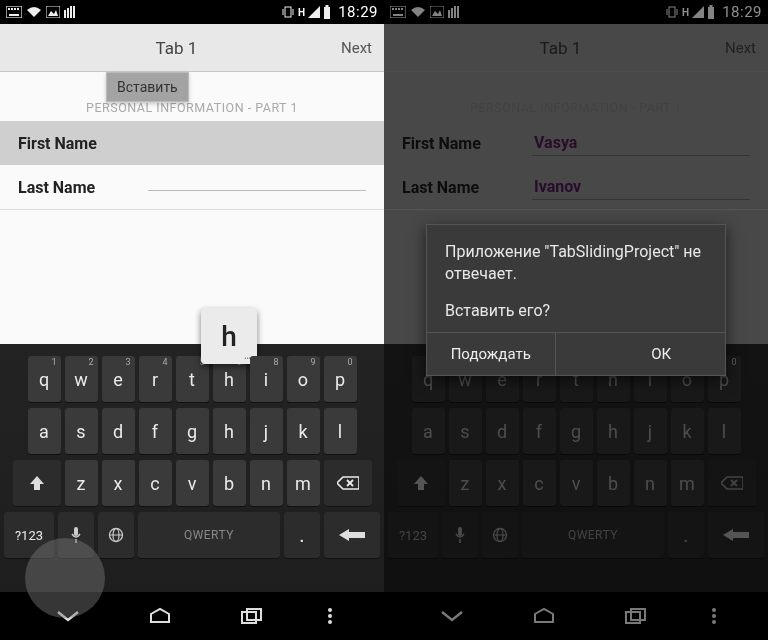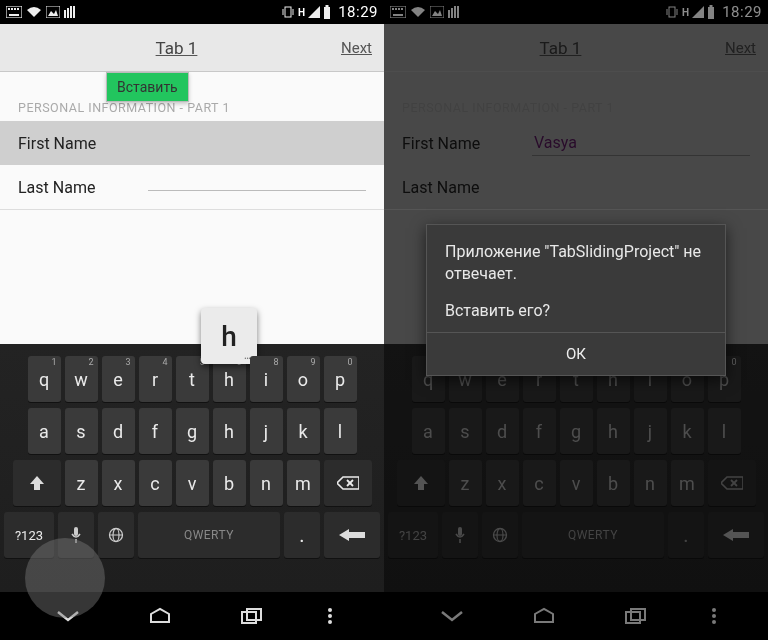--- a/index.html
+++ b/index.html
@@ -3,32 +3,32 @@
 <meta charset="utf-8">
 <style>
   * { box-sizing: border-box; margin: 0; padding: 0; font-family: Roboto, Arial, sans-serif; }
   body { width: 768px; height: 640px; display: flex; background: #000; overflow: hidden; }
   .phone { width: 384px; height: 640px; position: relative; display: flex; flex-direction: column; }
   .statusbar { height: 24px; background: #000; color: #fff; display: flex; align-items: center; padding: 0 6px; font-size: 12px; }
   .statusbar .left { display: flex; gap: 4px; align-items: center; }
   .statusbar .right { margin-left: auto; display: flex; gap: 3px; align-items: center; }
   .statusbar .clock { font-size: 15px; margin-left: 4px; letter-spacing: 0.5px; }
   .ic { display: inline-block; }
-  .appbar { height: 48px; background: #e8e8e8; border-bottom: 1px solid #c8c8c8; display: flex; align-items: center; padding: 0 12px; color: #555; text-decoration: underline; }
+  .appbar { height: 48px; background: #e8e8e8; border-bottom: 1px solid #c8c8c8; display: flex; align-items: center; padding: 0 12px; color: #555; }
   .appbar .title { flex: 1; text-align: center; font-size: 17px; color: #444; }
   .appbar .next { font-size: 15px; color: #555; text-align: center; }
   .content { flex: 1; background: #fafafa; padding-top: 28px; position: relative; }
-  .section-title { color: #aaa; font-size: 12.5px; letter-spacing: 0.5px; padding: 0 18px 6px; }
-  .field { display: flex; align-items: center; height: 44px; padding: 0 18px; }
+  .section-title { color: #aaa; font-size: 12.5px; letter-spacing: 0.5px; padding: 0 18px 6px; text-align: center; }
+  .field { display: flex; align-items: center; height: 44px; padding: 0 18px; font-weight: bold; }
   .field.focused { background: #cfcfcf; }
   .field-label { width: 130px; font-size: 16px; color: #222; }
   .field-input { flex: 1; font-size: 16px; color: #222; border: none; background: transparent; border-bottom: 1px solid #bbb; padding: 3px 2px; outline: none; }
   .field.focused .field-input { border-bottom: 2px solid #33b5e5; }
   .cursor { display:inline-block; width:1px; height:18px; background:#33b5e5; vertical-align:middle; margin-left:1px; }
-  .paste-tip { position: absolute; left: 106px; top: 0px; background: #22c55e; border: 1px solid #bbb; padding: 6px 10px; font-size: 14px; color: #333; box-shadow: 0 2px 4px rgba(0,0,0,.2); }
+  .paste-tip { position: absolute; left: 106px; top: 0px; background: #a3a3a3; border: 1px solid #bbb; padding: 6px 10px; font-size: 14px; color: #333; box-shadow: 0 2px 4px rgba(0,0,0,.2); }
   .separator { height: 1px; background: #ddd; margin: 0 0; }
 
   
   .kb { height: 248px; background: linear-gradient(#232323,#1e1e1e); padding: 12px 4px 4px; display:flex; flex-direction:column; gap:6px; position:relative; }
   .krow { display:flex; gap:4px; justify-content:center; }
   .key { background:#3a3a3a; color:#eaeaea; height:46px; border-radius:3px; font-size:18px; display:flex; align-items:center; justify-content:center; position:relative; box-shadow: 0 1px 0 #111; }
   .key.letter { width: 33px; }
   .key .sup { position:absolute; top:1px; right:4px; font-size:9px; color:#aaa; }
   .key.shift, .key.bksp { width: 48px; background:#2c2c2c; }
   .key.space { flex:1; background:#2c2c2c; color:#888; font-size:12px; letter-spacing:0.5px; }
@@ -299,20 +299,21 @@
   </div>
 
   <div class="content">
     <div class="section-title">PERSONAL INFORMATION - PART 1</div>
     <div class="field">
       <div class="field-label">First Name</div>
       <div class="field-input">Vasya</div>
     </div>
     <div class="field">
       <div class="field-label">Last Name</div>
+      <div class="field-input">Ivanov</div>
     </div>
     <div class="separator"></div>
   </div>
 
   <div class="kb">
     <div class="krow" id="krow-r-0">
         <div class="key letter">q<span class="sup">1</span></div>
         <div class="key letter">w<span class="sup">2</span></div>
         <div class="key letter">e<span class="sup">3</span></div>
         <div class="key letter">r<span class="sup">4</span></div>
@@ -406,16 +407,17 @@
       </div>
   </div>
 
   <div class="dim"></div>
   <div class="dialog">
     <div class="msg">
       <div>Приложение "TabSlidingProject" не отвечает.</div>
       <div class="q">Вставить его?</div>
     </div>
     <div class="btns">
+      <div class="btn">Подождать</div>
       <div class="btn">ОК</div>
     </div>
   </div>
 </div>
 
 </body></html>

